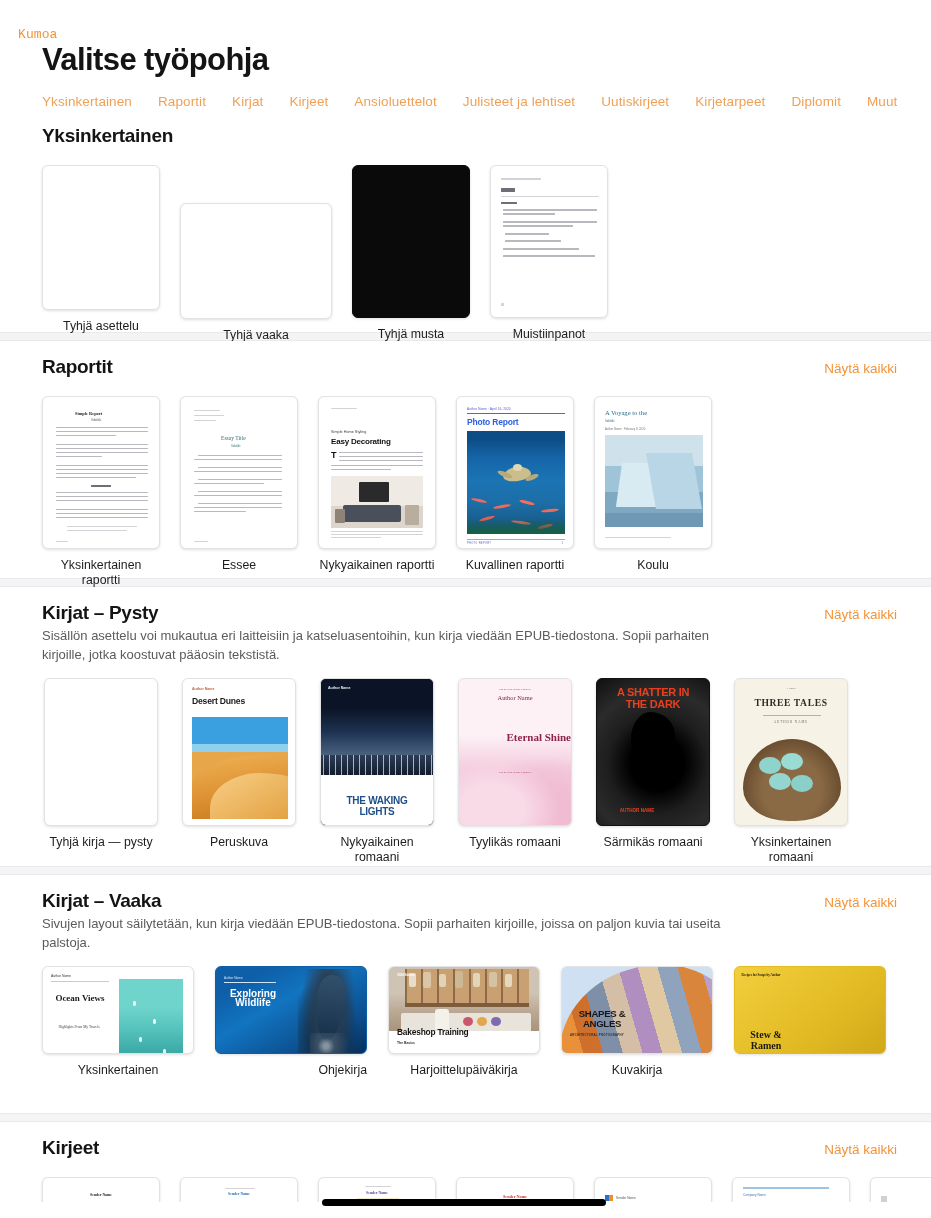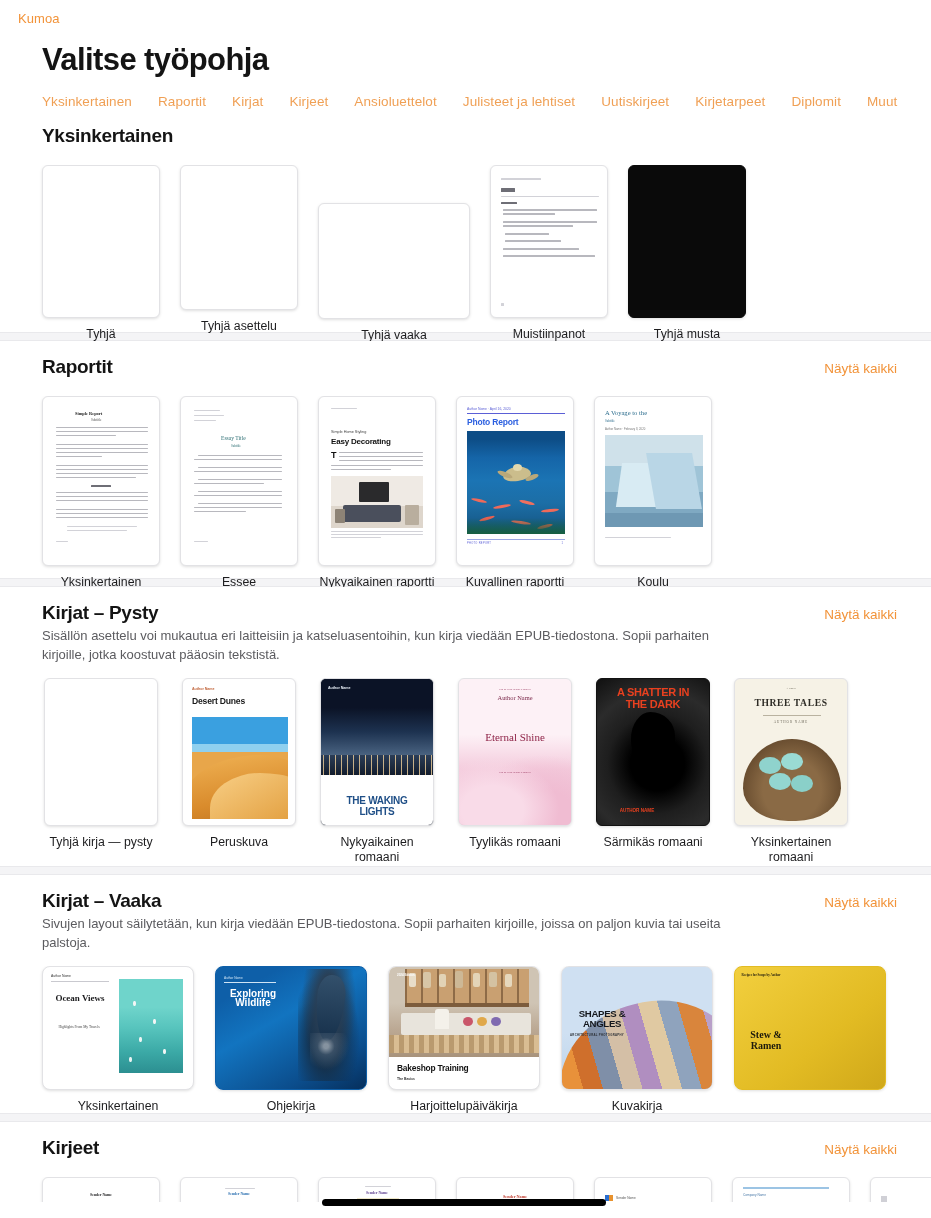--- a/index.html
+++ b/index.html
@@ -8,21 +8,22 @@
     width: 931px; height: 1218px;
     background: #ffffff;
     font-family: "Liberation Sans", sans-serif;
     overflow: hidden;
   }
   body { position: relative; }
 
   
   .topbar {
     height: 34px;
-    padding: 9px 0 0 18px;
+    padding: 25px 0 0 18px;
+    font-family: Liberation Mono, monospace;
   }
   .cancel-link {
     color: #f29339;
     font-size: 13px;
     line-height: 16px;
     letter-spacing: .1px;
     cursor: pointer;
     display: inline-block;
   }
 
@@ -133,27 +134,27 @@
     border-radius: .5px;
   }
   .ink.dk { background: #6e6e76; }
   .ink.lt { background: #d2d2d8; }
 
   
   .p-tall   { width: 118px; height: 153px; }
   .p-wide   { width: 152px; height: 116px; }
 
   
-  .r-doc { width: 118px; height: 170px; }
+  .r-doc { width: 118px; height: 153px; }
 
   
   .b-port { width: 114px; height: 148px; }
 
   
-  .b-land { width: 152px; height: 124px; border-radius: 8px; }
+  .b-land { width: 152px; height: 88px; }
 
   
   .l-doc { width: 118px; height: 153px; }
 
   
   .hscroll {
     position: absolute;
     left: 322px;
     bottom: 12px;
     width: 284px;
@@ -184,57 +185,53 @@
   <span class="tab">Diplomit</span>
   <span class="tab">Muut</span>
 </div>
 
 <div class="section" style="height:222px;">
   <div class="section-head">
     <span class="section-title">Yksinkertainen</span>
   </div>
   <div class="row" style="margin-top:17px; gap:20px;">
 
-    <div class="card">
-      <div class="thumb p-tall"></div>
-      <div class="caption">Tyhjä</div>
-    </div>
 
     <div class="card">
       <div class="thumb p-tall" style="height:145px;"></div>
       <div class="caption">Tyhjä asettelu</div>
     </div>
 
     <div class="card" style="align-self:center; margin-top:38px;">
       <div class="thumb p-wide"></div>
       <div class="caption" style="width:152px;">Tyhjä vaaka</div>
+    </div>
+
+    <div class="card">
+      <div class="thumb p-tall" style="background:#0a0a0a; border-color:#0a0a0a;"></div>
+      <div class="caption">Tyhjä musta</div>
     </div>
 
     <div class="card">
       <div class="thumb p-tall">
         <div class="ink lt" style="left:10px;top:12px;width:40px;height:2px;"></div>
         <div class="ink dk" style="left:10px;top:22px;width:14px;height:4px;"></div>
         <div class="ink lt" style="left:10px;top:30px;width:98px;height:1px;"></div>
         <div class="ink dk" style="left:10px;top:36px;width:16px;height:2px;"></div>
         <div class="ink" style="left:12px;top:43px;width:94px;height:1.5px;"></div>
         <div class="ink" style="left:12px;top:47px;width:52px;height:1.5px;"></div>
         <div class="ink" style="left:12px;top:55px;width:94px;height:1.5px;"></div>
         <div class="ink" style="left:12px;top:59px;width:70px;height:1.5px;"></div>
         <div class="ink" style="left:14px;top:67px;width:44px;height:1.5px;"></div>
         <div class="ink" style="left:14px;top:74px;width:56px;height:1.5px;"></div>
         <div class="ink" style="left:12px;top:82px;width:76px;height:1.5px;"></div>
         <div class="ink" style="left:12px;top:89px;width:92px;height:1.5px;"></div>
         <div class="ink lt" style="left:10px;top:137px;width:3px;height:3px;"></div>
       </div>
       <div class="caption">Muistiinpanot</div>
-    </div>
-
-    <div class="card">
-      <div class="thumb p-tall" style="background:#0a0a0a; border-color:#0a0a0a;"></div>
-      <div class="caption">Tyhjä musta</div>
     </div>
 
   </div>
 </div>
 <div class="section-divider"></div>
 
 <div class="section" style="height:237px;">
   <div class="section-head">
     <span class="section-title">Raportit</span>
     <span class="show-all">Näytä kaikki</span>
@@ -406,21 +403,21 @@
       <div class="caption">Nykyaikainen romaani</div>
     </div>
 
     <div class="card">
       <div class="thumb b-port" style="background:linear-gradient(180deg,#fdf1f6 0 38%, #f4ccdd 62%, #eec0d4 100%);">
         <div style="position:absolute;left:0;bottom:0;width:100%;height:52%;background:
             radial-gradient(ellipse at 30% 80%, #f9dbe8 0 28%, rgba(249,219,232,0) 60%),
             radial-gradient(ellipse at 75% 95%, #f0bcd2 0 30%, rgba(240,188,210,0) 65%);"></div>
         <div style="position:absolute;left:0;right:0;top:9px;text-align:center;font-size:2.8px;color:#9a3a62;font-family:'Liberation Serif',serif;">Tap or click to add a subtitle</div>
         <div style="position:absolute;left:0;right:0;top:15px;text-align:center;font-size:6.4px;color:#7e2c4d;font-family:'Liberation Serif',serif;">Author Name</div>
-        <div style="position:absolute;left:0;right:0;top:52px;text-align:center;font-size:11px;color:#8e2347;font-family:'Liberation Serif',serif;line-height:13px;font-weight:400;">Eternal Shine</div>
+        <div style="position:absolute;left:0;right:0;top:52px;text-align:right;font-size:11px;color:#8e2347;font-family:'Liberation Serif',serif;line-height:13px;font-weight:700;">Eternal Shine</div>
         <div style="position:absolute;left:0;right:0;top:92px;text-align:center;font-size:2.8px;color:#9a3a62;font-family:'Liberation Serif',serif;">Tap or click to add a subtitle</div>
       </div>
       <div class="caption">Tyylikäs romaani</div>
     </div>
 
 
     <div class="card">
       <div class="thumb b-port" style="background:#121212;border-color:#121212;">
         <div style="position:absolute;inset:0;background:
             linear-gradient(62deg, rgba(255,255,255,.10) 0 .6px, rgba(0,0,0,0) .6px 34px),
@@ -488,21 +485,21 @@
       <div class="thumb b-land" style="background:linear-gradient(150deg,#0e5fa8 0 18%, #1274c0 42%, #0b4d8c 78%, #062f5c 100%);border-color:#0e5fa8;overflow:hidden;">
         <div style="position:absolute;right:6px;top:2px;width:62px;height:112px;background:
             radial-gradient(ellipse at 50% 30%, #2a3f55 0 24%, rgba(42,63,85,0) 62%),
             radial-gradient(ellipse at 44% 62%, #14314d 0 30%, rgba(20,49,77,0) 70%);"></div>
         <div style="position:absolute;right:22px;top:8px;width:28px;height:66px;background:linear-gradient(180deg,#33506b,#16304b);border-radius:46% 46% 50% 50%/30% 30% 70% 70%;transform:rotate(6deg);"></div>
         <div style="position:absolute;right:16px;top:66px;width:40px;height:44px;background:radial-gradient(circle at 40% 30%, rgba(255,255,255,.45) 0 6%, rgba(255,255,255,.12) 22%, rgba(255,255,255,0) 60%);"></div>
         <div style="position:absolute;left:8px;top:9px;font-size:3.2px;color:#cfe4f5;">Author Name</div>
         <div style="position:absolute;left:8px;top:15px;width:52px;height:1px;background:#cfe4f5;"></div>
         <div style="position:absolute;left:8px;top:22px;width:58px;font-size:10px;font-weight:700;color:#ffffff;line-height:9px;">Exploring Wildlife</div>
       </div>
-      <div class="caption" style="width:152px;">Ohjekirja</div>
+      <div class="caption" style="width:152px;text-align:right;">Ohjekirja</div>
     </div>
 
     <div class="card">
       <div class="thumb b-land" style="background:#ffffff;overflow:hidden;">
         <div style="position:absolute;left:0;top:0;width:100%;height:74%;background:linear-gradient(180deg,#cfc4b4 0 40%, #bba893 70%, #a8937c 100%);overflow:hidden;">
           <div style="position:absolute;left:16px;top:2px;width:124px;height:36px;background:
               repeating-linear-gradient(90deg,#8e6b47 0 2px,#c9a071 2px 16px);border-bottom:2px solid #7d5c3c;"></div>
           <div style="position:absolute;left:16px;top:38px;width:124px;height:2px;background:#7d5c3c;"></div>
           <div style="position:absolute;left:20px;top:6px;width:7px;height:14px;background:#e8ddc9;border-radius:2px;"></div>
           <div style="position:absolute;left:34px;top:5px;width:8px;height:16px;background:#d8c6a6;border-radius:2px;"></div>

